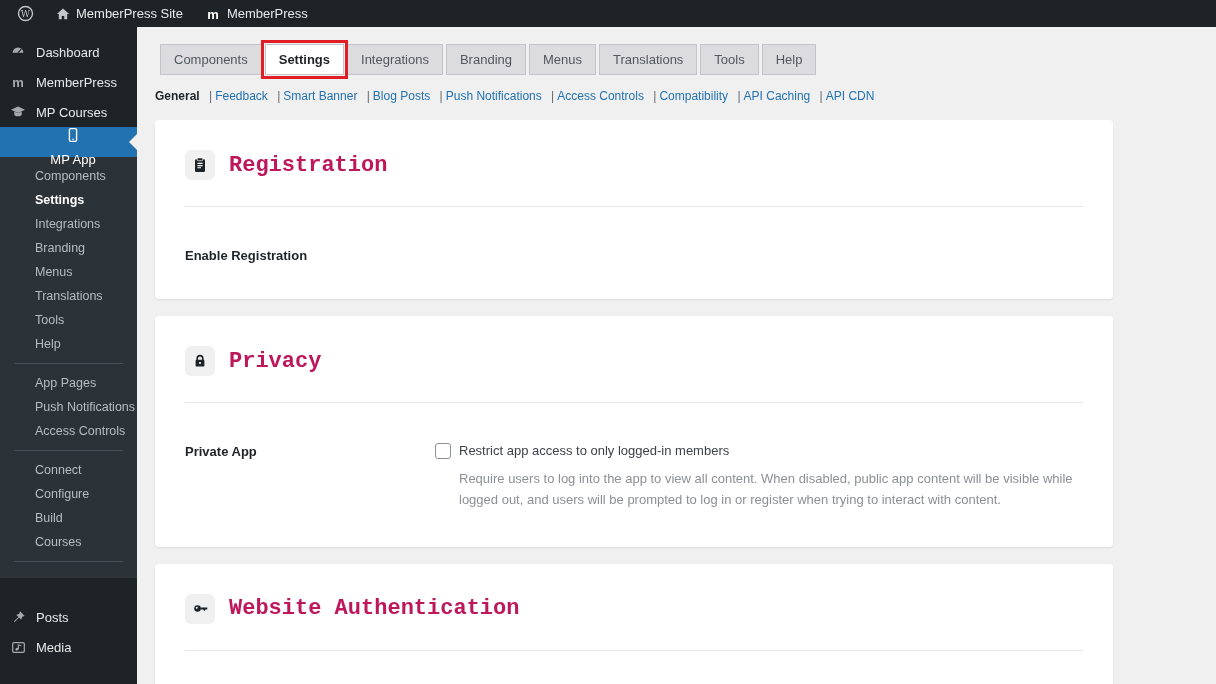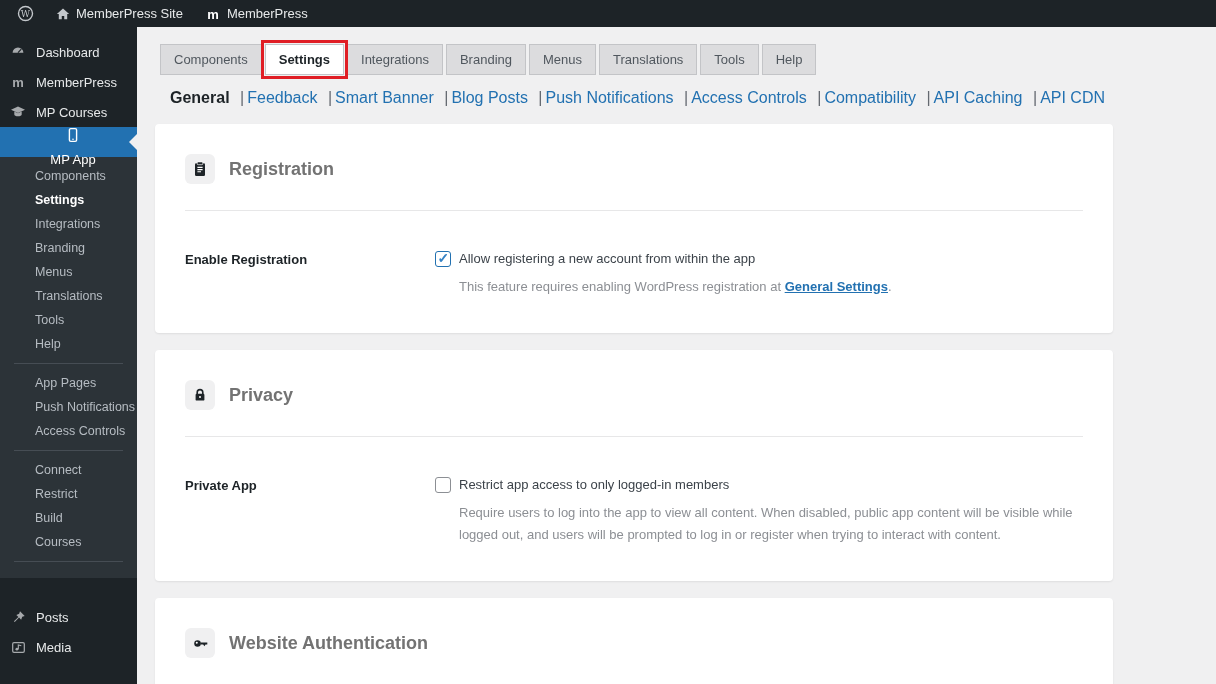--- a/index.html
+++ b/index.html
@@ -36,31 +36,31 @@
   
   #main { position:absolute; top:27px; left:137px; width:1079px; height:657px;
     background:#f0f0f1; overflow:hidden; }
 
   .tabs { display:flex; gap:3px; margin:17px 0 0 23px; align-items:flex-end; }
   .tab { background:#dcdcde; border:1px solid #c3c4c7; color:#50575e;
     font-size:13px; padding:7px 13px; cursor:pointer; white-space:nowrap; }
   .tab.active { background:#fff; color:#1d2327; font-weight:bold; position:relative;
     outline:3px solid #e01e25; outline-offset:1px; z-index:2; }
 
-  .subnav { margin:14px 0 0 33px; font-size:16px; color:#646970; }
+  .subnav { margin:14px 0 0 18px; font-size:12px; color:#646970; }
   .subnav .current { font-weight:bold; color:#1d2327; }
   .subnav a { color:#2271b1; text-decoration:none; cursor:pointer; }
   .subnav .sep { color:#646970; margin:0 3px 0 6px; }
 
   .card { width:958px; margin:17px 0 16px 18px; background:#fff; border-radius:4px;
     box-shadow:0 1px 2px rgba(0,0,0,.08); padding:0 30px; }
   .card-head { display:flex; align-items:center; gap:14px; padding-top:30px; }
   .icon-box { width:30px; height:30px; background:#f0f0f1; border-radius:6px;
     display:flex; align-items:center; justify-content:center; color:#1d2327; }
-  .card-title { font-size:18px; font-weight:bold; color:#737373; }
+  .card-title { font-size:22px; font-weight:bold; color:#be185d;font-family:Liberation Mono, monospace; }
   .divider { border-top:1px solid #e7e7e8; margin-top:26px; }
 
   .row { display:flex; padding:40px 0 36px 0;gap:16px; }
   .row-label { width:234px; flex:none; font-size:13px; font-weight:bold; color:#1d2327; padding-top:1px; }
   .row-control { flex:1; }
   .check-line { display:flex; align-items:flex-start; gap:8px; }
   .checkbox { width:16px; height:16px; flex:none; background:#fff;
     border:1px solid #8c8f94; border-radius:3px; cursor:pointer; position:relative; }
   .checkbox.checked { border-color:#2271b1; }
   .checkbox.checked::after { content:"\2713"; position:absolute; left:1.5px; top:-2px;
@@ -146,21 +146,21 @@
     <span class="sub-item">Menus</span>
     <span class="sub-item">Translations</span>
     <span class="sub-item">Tools</span>
     <span class="sub-item">Help</span>
     <div class="sub-sep"></div>
     <span class="sub-item">App Pages</span>
     <span class="sub-item">Push Notifications</span>
     <span class="sub-item">Access Controls</span>
     <div class="sub-sep"></div>
     <span class="sub-item">Connect</span>
-    <span class="sub-item">Restrict</span>
+    <span class="sub-item">Configure</span>
     <span class="sub-item">Build</span>
     <span class="sub-item">Courses</span>
     <div class="sub-sep"></div>
   </div>
 
   <div class="menu-bottom">
     <div class="mi">
       <span class="ico">
         <svg width="15" height="15" viewBox="0 0 16 16" fill="currentColor">
           <path d="M9.6 1.4 L14.6 6.4 L12 7.3 L10.8 10.3 L8.6 8.1 L4 12.9 L3.1 12 L7.9 7.4 L5.7 5.2 L8.7 4 Z"></path>
@@ -214,29 +214,20 @@
           <rect x="3" y="2.3" width="10" height="12.6" rx="1.2"></rect>
           <rect x="5.2" y="0.9" width="5.6" height="2.8" rx="0.9" stroke="#fff" stroke-width="0.7"></rect>
           <path d="M5.4 6.4 H10.6 M5.4 8.6 H10.6 M5.4 10.8 H9" stroke="#fff" stroke-width="1.1"></path>
         </svg>
       </div>
       <div class="card-title">Registration</div>
     </div>
     <div class="divider"></div>
     <div class="row">
       <div class="row-label">Enable Registration</div>
-      <div class="row-control">
-        <div class="check-line">
-          <span class="checkbox checked"></span>
-          <span class="check-label">Allow registering a new account from within the app</span>
-        </div>
-        <div class="description">
-          <span>This feature requires enabling WordPress registration at </span><a>General Settings</a><span>.</span>
-        </div>
-      </div>
     </div>
   </div>
 
   <div class="card">
     <div class="card-head">
       <div class="icon-box">
         <svg width="16" height="16" viewBox="0 0 16 16">
           <path d="M5.2 7 V5.4 a2.8 2.8 0 0 1 5.6 0 V7" fill="none" stroke="currentColor" stroke-width="1.6"></path>
           <rect x="3.6" y="6.8" width="8.8" height="6.8" rx="1.2" fill="currentColor"></rect>
           <circle cx="8" cy="9.9" r="1" fill="#fff"></circle>

